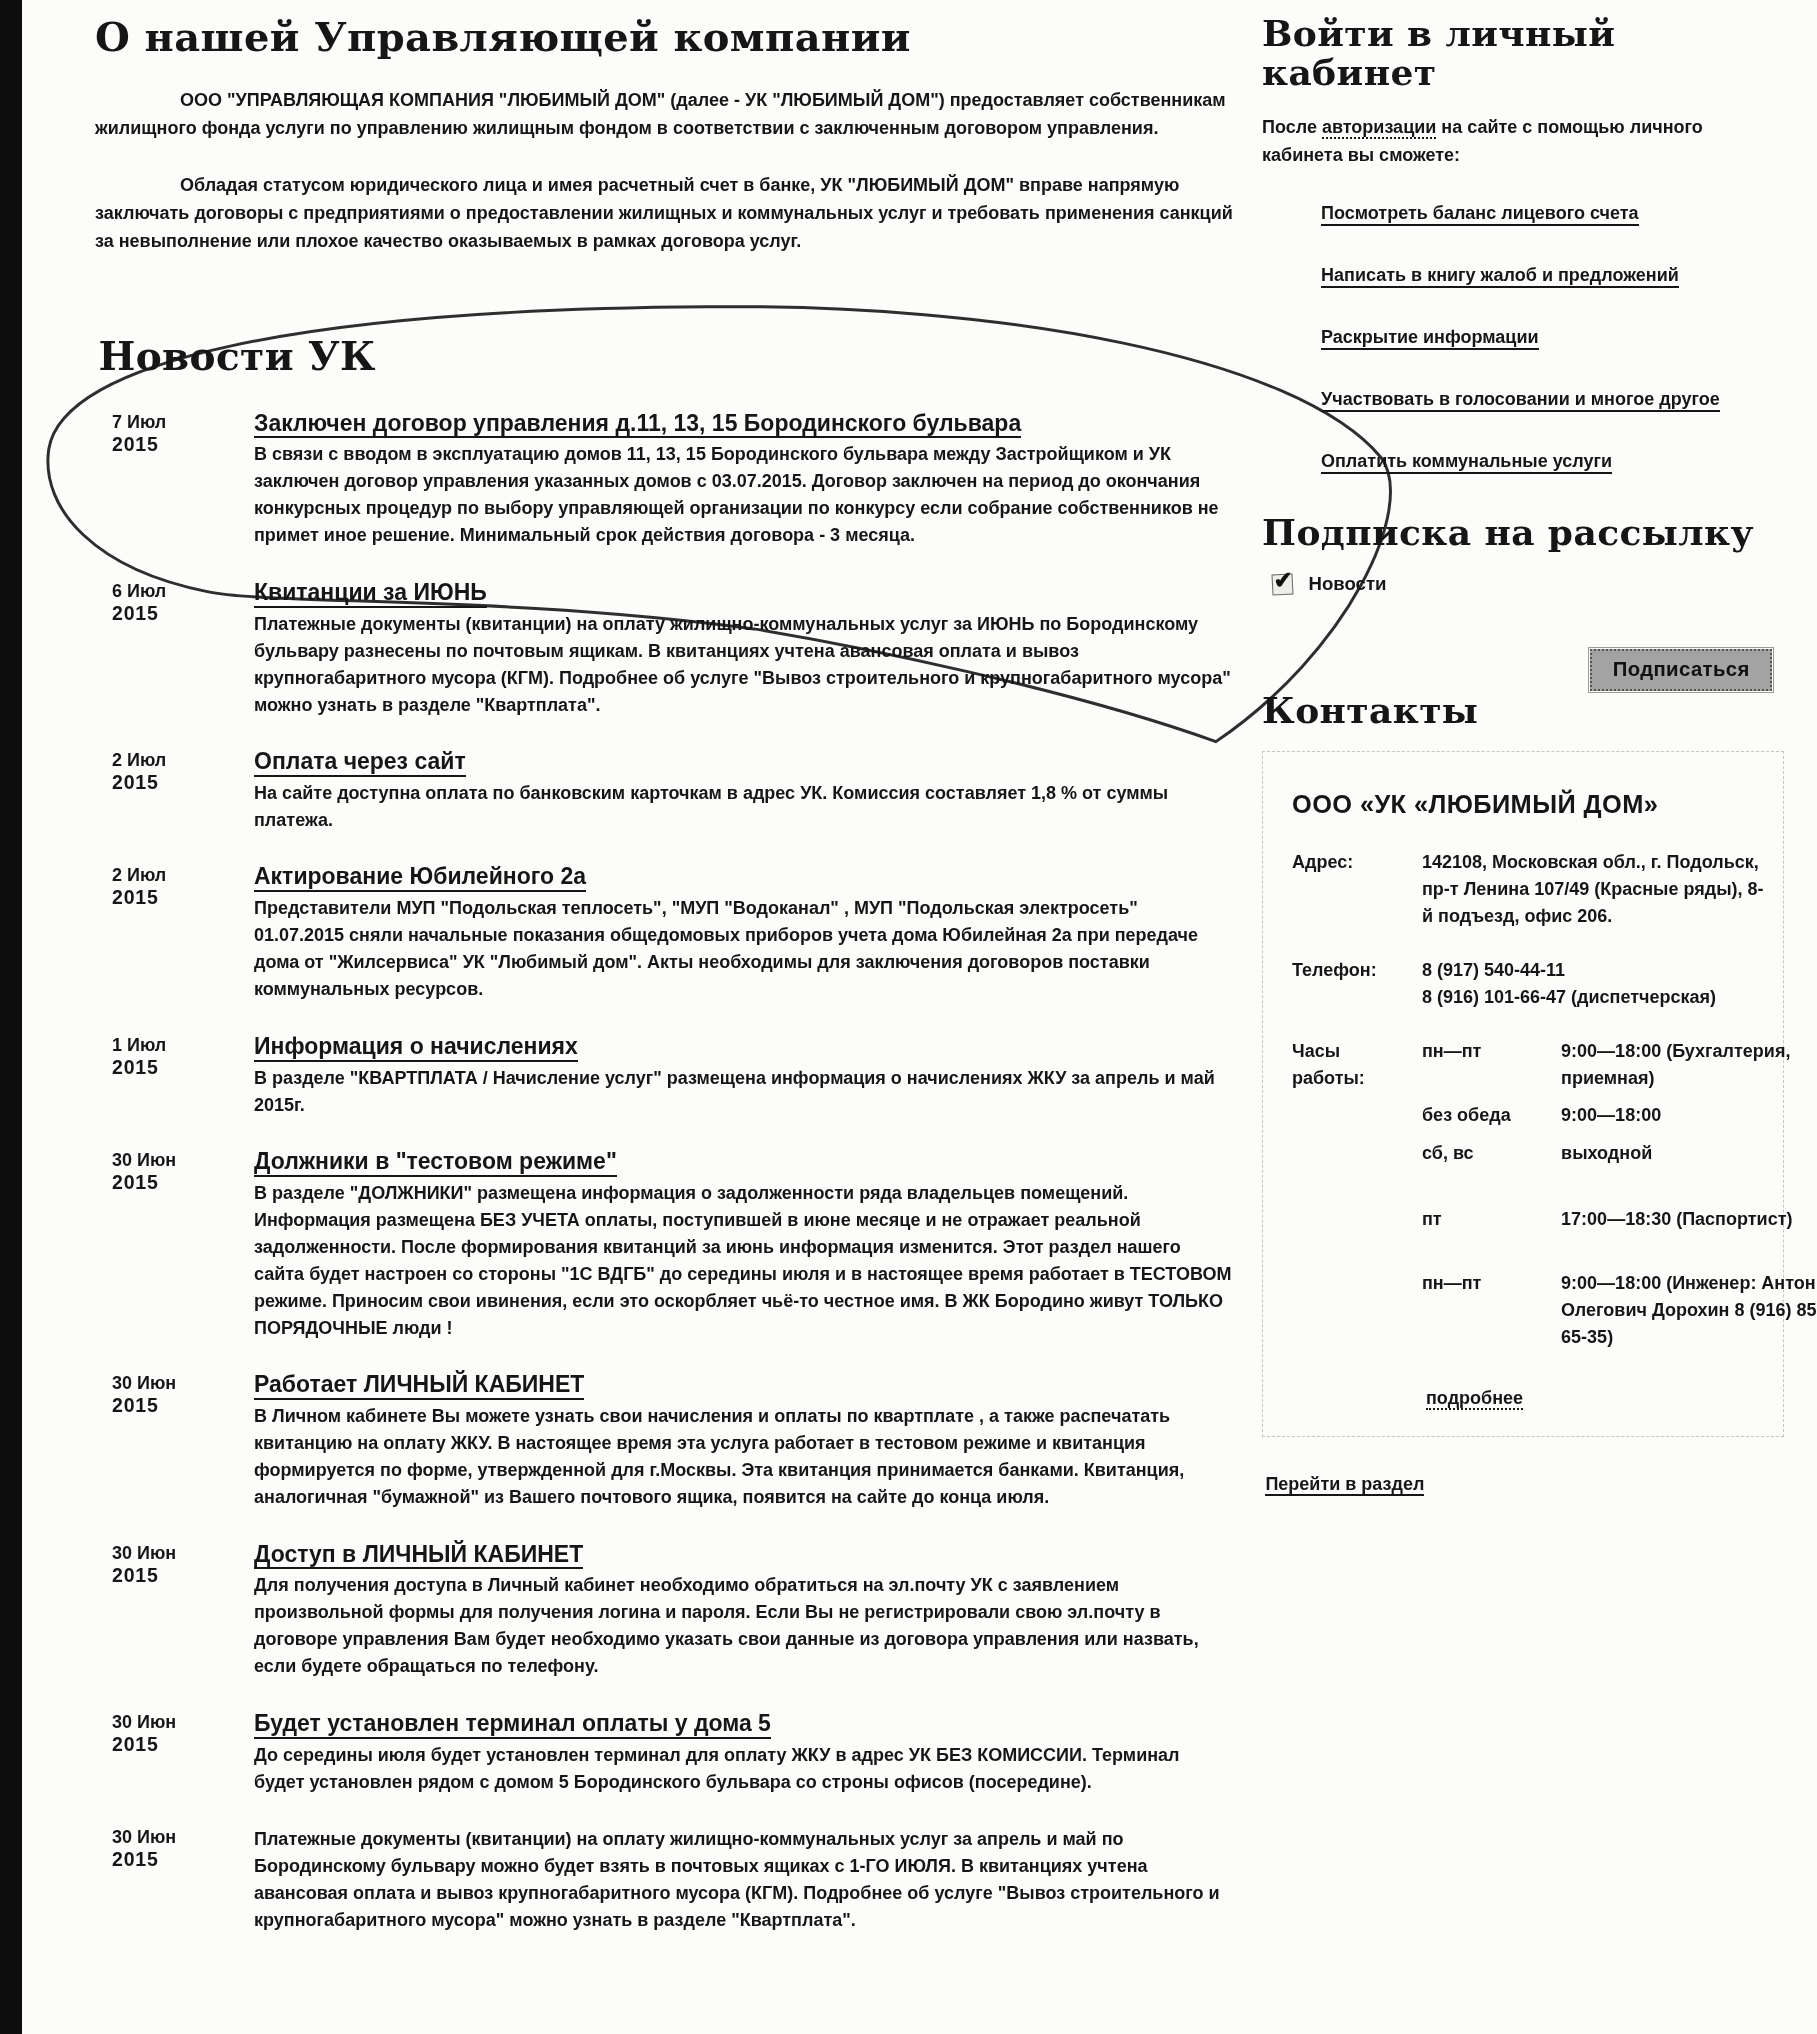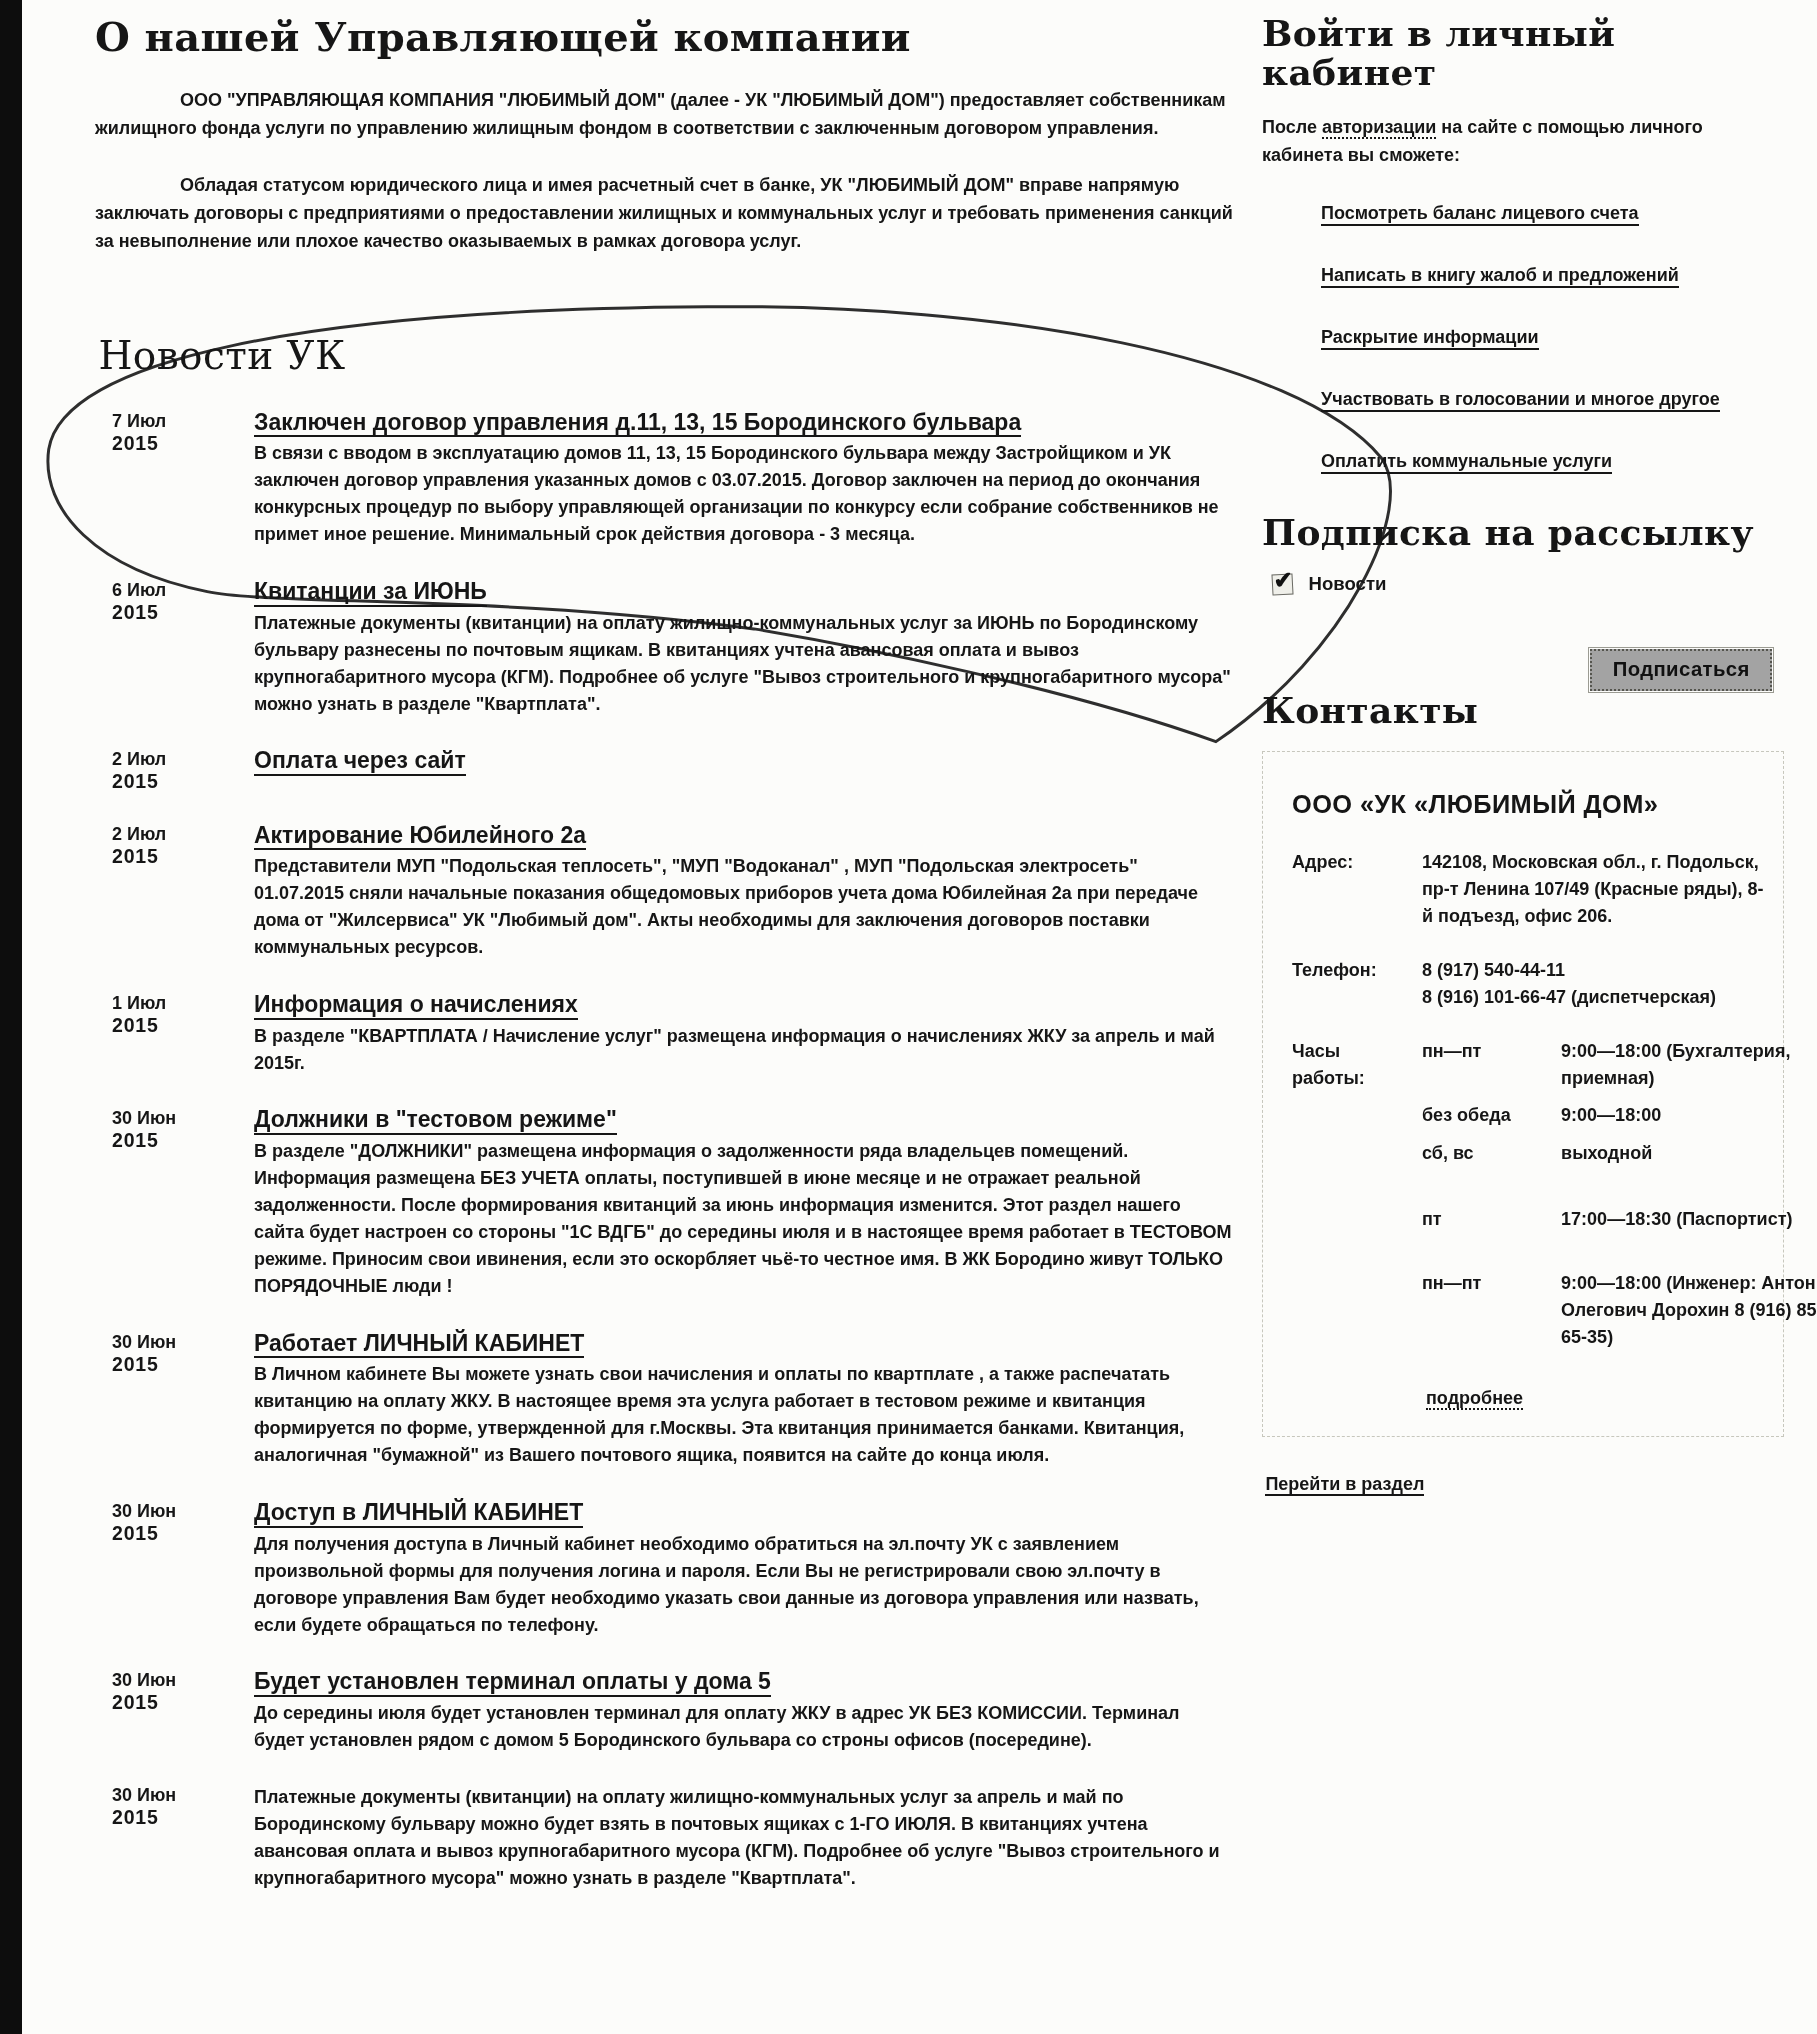--- a/index.html
+++ b/index.html
@@ -20,21 +20,21 @@
   
   h1.main{
     font-family:"DejaVu Serif",serif;font-weight:700;
     font-size:40px;line-height:1.12;margin:3.4px 0 25.4px;letter-spacing:0.4px;
   }
   .para{
     font-size:18px;font-weight:700;line-height:28px;
     margin:0 0 29px;text-indent:85px;
   }
   h2.news-h{
-    font-family:"DejaVu Serif",serif;font-weight:400;
+    font-family:"DejaVu Serif",serif;font-weight:700;
     font-size:39px;margin:78px 0 32px 3.4px;letter-spacing:0.4px;
   }
   .news-item{display:grid;grid-template-columns:159px 1fr;margin-bottom:30.5px;}
   .news-date{padding-left:17px;font-size:18px;font-weight:700;line-height:22px;white-space:nowrap;}
   .news-date .yr{font-size:19.5px;letter-spacing:0.8px;}
   .news-main{padding-right:8.5px;}
   .news-title-row{margin:0 0 6.8px;}
   .news-title{
     font-size:23px;font-weight:700;line-height:24px;
     border-bottom:2.1px solid #161616;padding-bottom:0.8px;cursor:pointer;
@@ -142,20 +142,21 @@
 
         <div class="news-item">
           <div class="news-date">
             <div>2 Июл</div>
             <div class="yr">2015</div>
           </div>
           <div class="news-main">
             <div class="news-title-row">
               <a class="news-title">Оплата через сайт</a>
             </div>
+            <div class="news-body">На сайте доступна оплата по банковским карточкам в адрес УК. Комиссия составляет 1,8 % от суммы платежа.</div>
           </div>
         </div>
 
         <div class="news-item">
           <div class="news-date">
             <div>2 Июл</div>
             <div class="yr">2015</div>
           </div>
           <div class="news-main">
             <div class="news-title-row">

